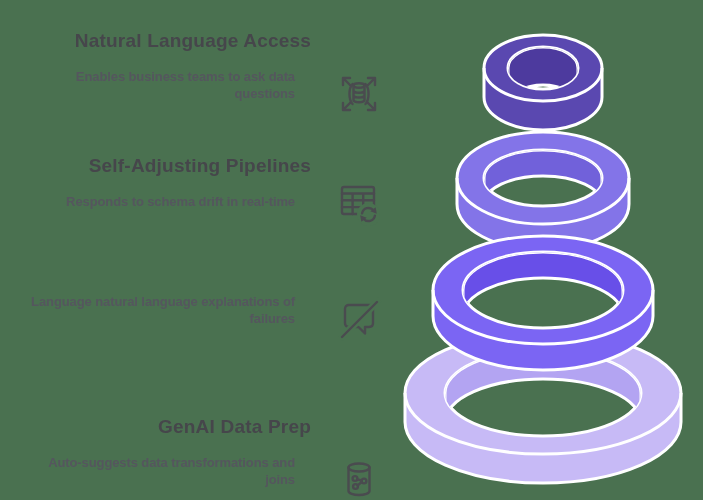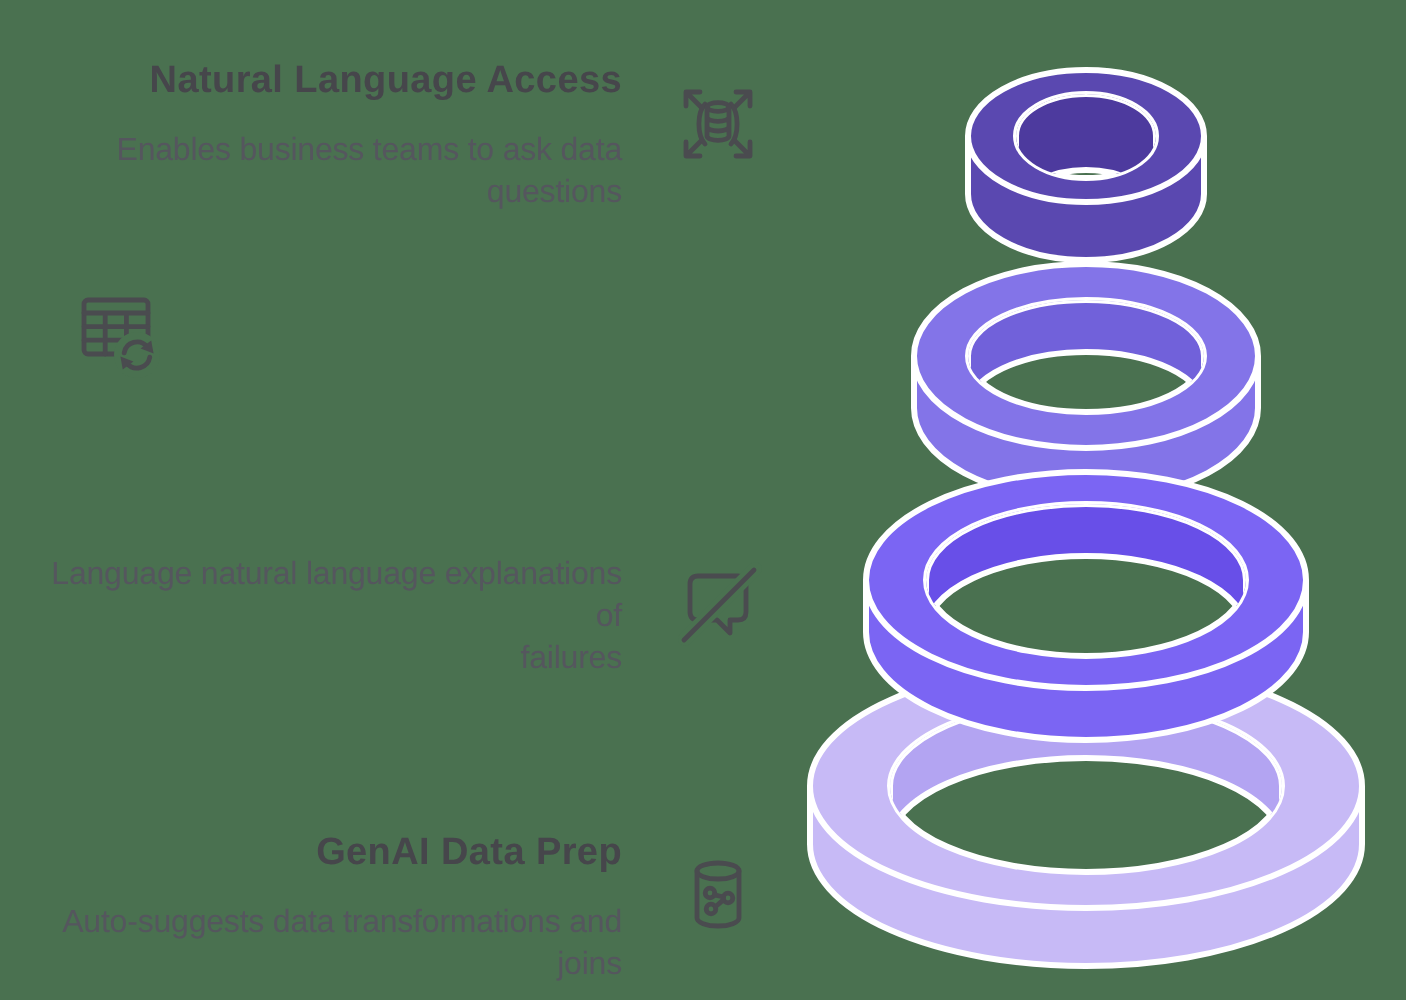--- a/index.html
+++ b/index.html
@@ -1,28 +1,28 @@
 <!DOCTYPE html>
 <html style="--bg: #4A7150; --title: #46464B; --desc: #55565E; --icon: #4A4B4F;"><head>
 <meta charset="utf-8">
 <style>
   html,body{margin:0;padding:0;}
   body{
     width:703px;height:500px;overflow:hidden;position:relative;
     background:var(--bg,#4A7150);
     font-family:"Liberation Sans",sans-serif;
   }
-  .feature-row{position:absolute;left:11px;width:372px;display:flex;align-items:center;}
+  .feature-row{position:absolute;left:11px;width:372px;display:flex;align-items:flex-end;}
   .feature-text{flex:1;text-align:right;padding-top:14px;}
   .feature-title{
     margin:0 0 13px 0;font-size:19px;font-weight:700;letter-spacing:.2px;
     color:var(--title,#46464B);line-height:1.15;
   }
   .feature-desc{
-    margin:0;font-size:16px;font-weight:400;letter-spacing:-.1px;
+    margin:16px;font-size:13px;font-weight:700;letter-spacing:-.1px;
     color:var(--desc,#55565E);line-height:1.32;white-space:pre-line;
   }
   .feature-icon{width:48px;height:48px;flex:0 0 48px;margin-left:24px;}
   .ic{stroke:var(--icon,#4A4B4F);stroke-width:2.4;fill:none;stroke-linecap:round;stroke-linejoin:round;}
   .ic-fill{fill:var(--icon,#4A4B4F);stroke:none;}
   .ic-mask{fill:var(--bg,#4A7150);stroke:none;}
   .ic-gap{stroke:var(--bg,#4A7150);stroke-width:7;fill:none;stroke-linecap:round;}
   #row-1{top:16px}
   #row-2{top:141px}
   #row-3{top:263px}
@@ -43,20 +43,24 @@
     <path class="ic" d="M32 16 L38.5 9.5 M33 8 H40 V15"></path>
     <path class="ic" d="M16 32 L9.5 38.5 M8 33 V40 H15"></path>
     <path class="ic" d="M32 32 L38.5 38.5 M33 40 H40 V33"></path>
     <path class="ic" d="M17.5 14 A6 11.5 0 0 0 17.5 34 M30.5 14 A6 11.5 0 0 1 30.5 34"></path>
     <ellipse class="ic" cx="24" cy="15.5" rx="5.5" ry="2.2"></ellipse>
     <path class="ic" d="M18.5 15.5 V30 M29.5 15.5 V30 M18.5 30 A5.5 2.2 0 0 0 29.5 30 M18.5 20.5 A5.5 2.2 0 0 0 29.5 20.5 M18.5 25.3 A5.5 2.2 0 0 0 29.5 25.3"></path>
   </svg>
 </div>
 
 <div class="feature-row" id="row-2">
+  <div class="feature-text">
+    <h2 class="feature-title">Self-Adjusting Pipelines</h2>
+    <p class="feature-desc">Responds to schema drift in real-time</p>
+  </div>
   <svg class="feature-icon" viewBox="0 0 48 48">
     <rect class="ic" x="7" y="9" width="32" height="27" rx="2"></rect>
     <path class="ic" d="M7 15.5 H39 M7 22.3 H39 M7 29.1 H39 M17.6 15.5 V36 M28.2 15.5 V36"></path>
     <circle class="ic-mask" cx="33.5" cy="36.5" r="11.5"></circle>
     <path class="ic" d="M27.1 35.4 A6.5 6.5 0 0 1 38.5 32.3"></path>
     <path class="ic" d="M39.9 37.6 A6.5 6.5 0 0 1 28.5 40.7"></path>
     <polygon class="ic-fill" points="41.8,35.8 40.6,29.2 35.3,33.2"></polygon>
     <polygon class="ic-fill" points="25.2,37.2 26.4,43.8 31.7,39.8"></polygon>
   </svg>
 </div>

